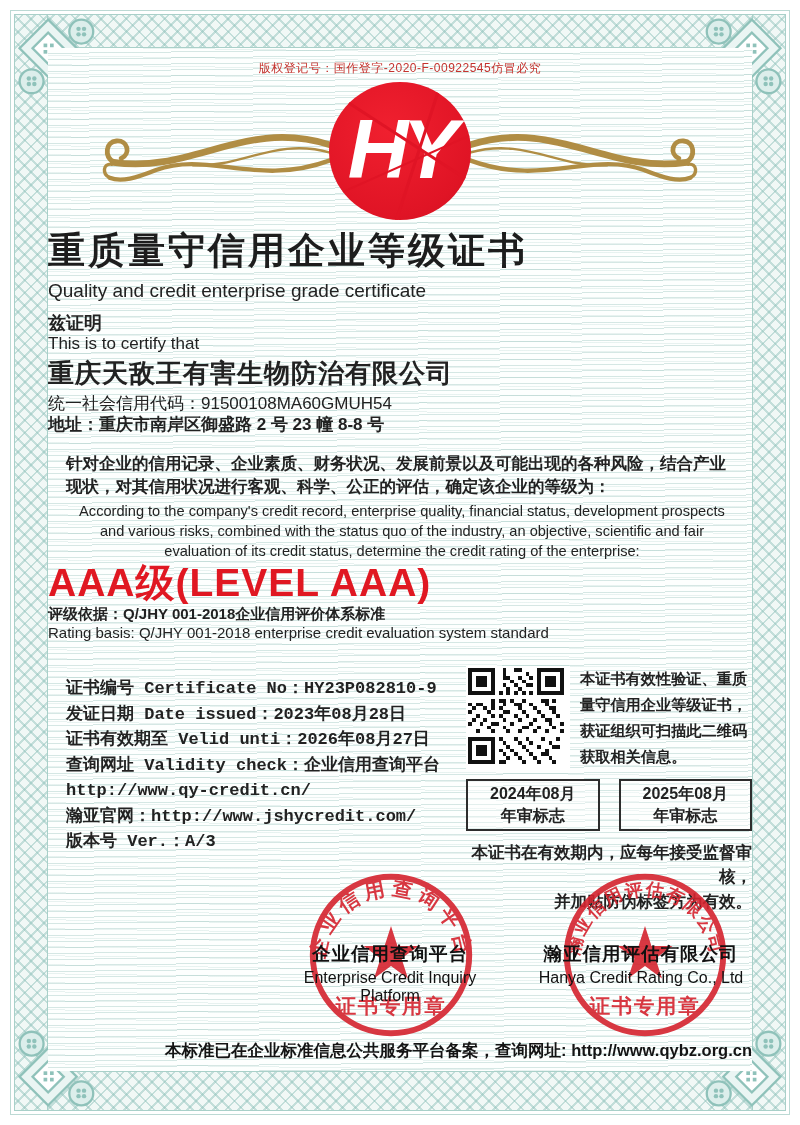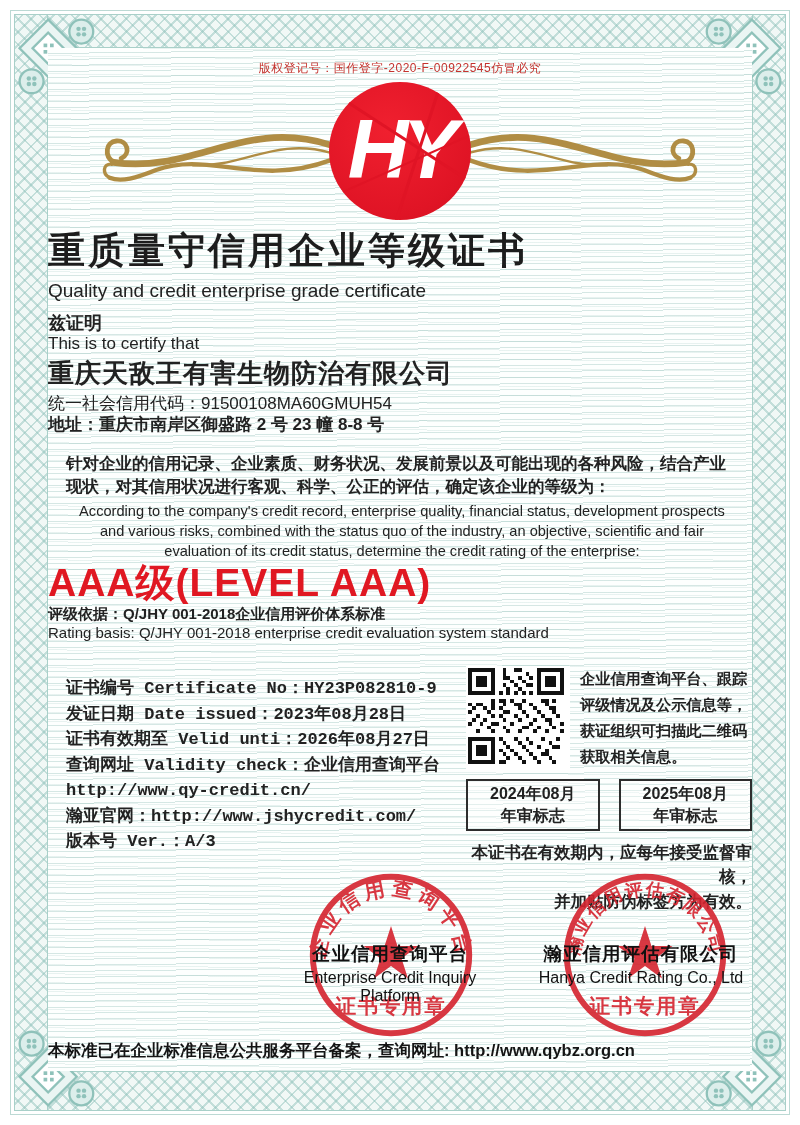--- a/index.html
+++ b/index.html
@@ -79,21 +79,21 @@
 
   .stamp{width:170px;height:170px;opacity:.9;z-index:3;}
   .stamp.s-left{left:258px;top:822px;}
   .stamp.s-right{left:512px;top:822px;}
   .org{z-index:4;text-align:center;}
   .org .zh{font-size:18.5px;font-weight:600;letter-spacing:1px;color:#111;}
   .org .en{font-size:16px;color:#111;margin-top:3px;}
   .org.o-left{left:232px;top:893px;width:220px;}
   .org.o-right{left:468px;top:893px;width:250px;}
 
-  .footer{left:0;right:0;top:992px;text-align:left;font-size:16.5px;font-weight:600;color:#141414;}
+  .footer{left:0;right:0;top:992px;text-align:right;font-size:16.5px;font-weight:600;color:#141414;}
 </style>
 </head>
 <body>
 
 <div class="page">
 
   <div class="frame-line"></div>
   <div class="band top"></div>
   <div class="band bottom"></div>
   <div class="band left"></div>
@@ -370,21 +370,21 @@
                 <rect x="13" y="23" width="1" height="1"></rect>
                 <rect x="17" y="23" width="1" height="1"></rect>
                 <rect x="21" y="23" width="1" height="1"></rect>
               <rect x="8" y="24" width="2" height="1"></rect>
                 <rect x="14" y="24" width="1" height="1"></rect>
                 <rect x="18" y="24" width="1" height="1"></rect>
                 <rect x="22" y="24" width="1" height="1"></rect>
             </g>
           </svg>
         </div>
-        <div class="qr-note">企业信用查询平台、跟踪评级情况及公示信息等，获证组织可扫描此二维码获取相关信息。</div>
+        <div class="qr-note">本证书有效性验证、重质量守信用企业等级证书，获证组织可扫描此二维码获取相关信息。</div>
       </div>
       <div class="boxes">
         <div class="abox">
           <span>2024年08月</span>
           <span>年审标志</span>
         </div>
         <div class="abox">
           <span>2025年08月</span>
           <span>年审标志</span>
         </div>

